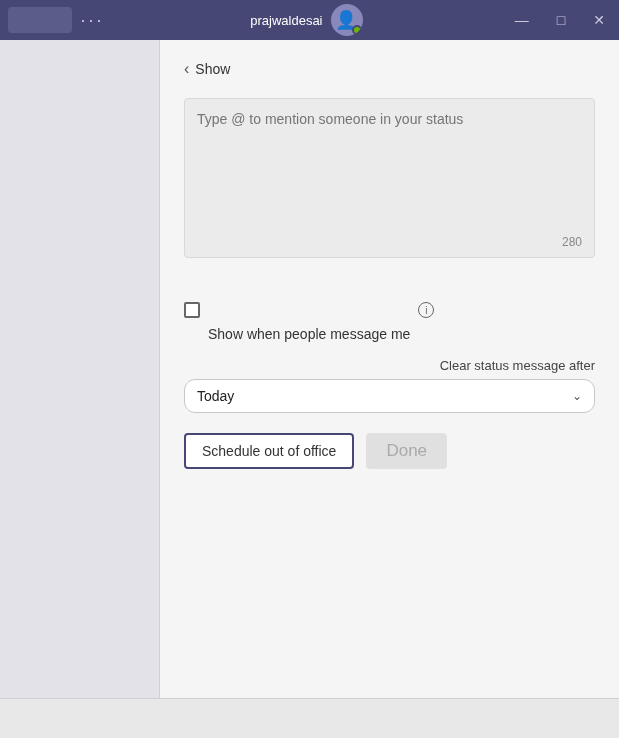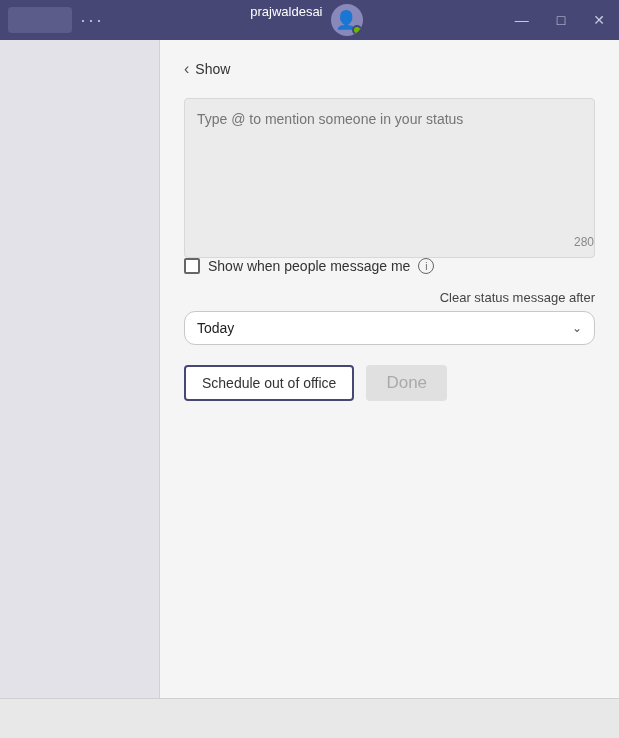--- a/index.html
+++ b/index.html
@@ -35,20 +35,21 @@
       border-radius: 4px;
     }
     .title-bar-dots {
       color: #c8c8e0;
       font-size: 18px;
       letter-spacing: 2px;
       cursor: pointer;
     }
     .title-bar-center {
       display: flex;
+      align-items: center;
       gap: 8px;
       color: #ffffff;
       font-size: 13px;
     }
     .avatar {
       width: 32px;
       height: 32px;
       border-radius: 50%;
       background: #7b7ba8;
       position: relative;
@@ -133,39 +134,39 @@
       font-size: 16px;
       color: #555;
     }
 
     
     .status-textarea-container {
       background: #ebebeb;
       border: 1px solid #d8d8d8;
       border-radius: 4px;
       padding: 12px;
-      margin-bottom: 0;
+      margin-bottom: 20px;
       position: relative;
       min-height: 160px;
     }
     .status-textarea {
       width: 100%;
       min-height: 130px;
       background: transparent;
       border: none;
       outline: none;
       font-size: 14px;
       color: #999;
       font-family: 'Segoe UI', Arial, sans-serif;
       resize: none;
     }
     .char-count {
       position: absolute;
       bottom: 8px;
-      right: 0;
+      right: 12px;
       font-size: 12px;
       color: #888;
     }
 
     
     .checkbox-row {
       display: flex;
       align-items: center;
       gap: 8px;
       margin-bottom: 16px;
@@ -175,20 +176,21 @@
       height: 16px;
       border: 2px solid #666;
       border-radius: 2px;
       flex-shrink: 0;
       background: #fff;
       cursor: pointer;
     }
     .checkbox-label {
       font-size: 14px;
       color: #333;
+      margin-top: 48px;
     }
     .info-icon {
       width: 16px;
       height: 16px;
       border: 1.5px solid #666;
       border-radius: 50%;
       display: inline-flex;
       align-items: center;
       justify-content: center;
       font-size: 10px;

